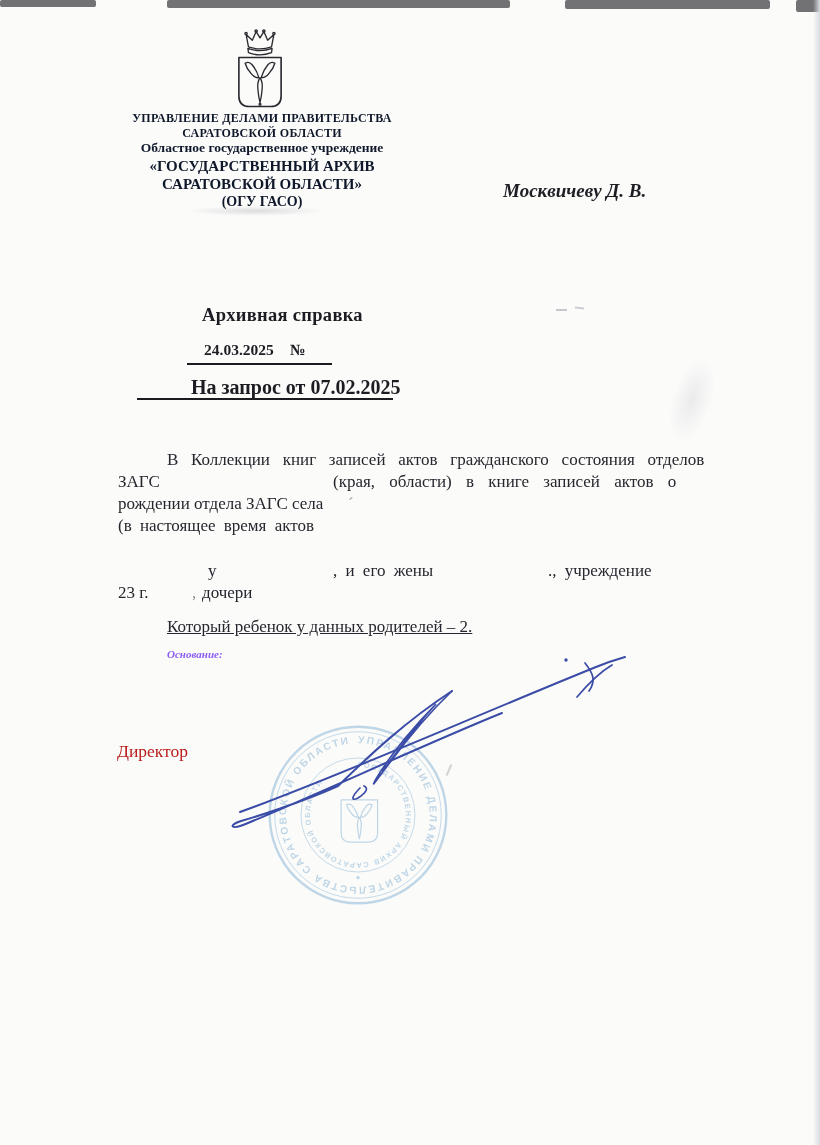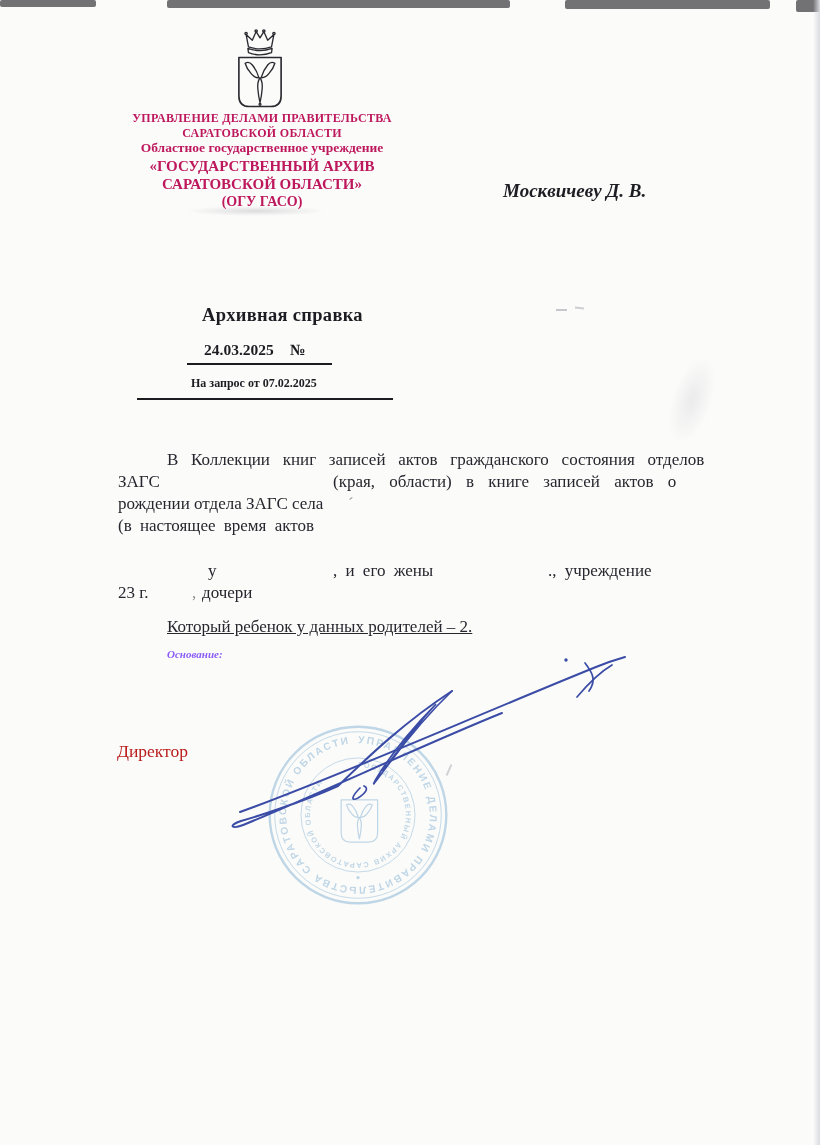--- a/index.html
+++ b/index.html
@@ -15,21 +15,21 @@
   
   .edge-right{
     position:absolute;right:0;top:0;bottom:0;width:7px;
     background:linear-gradient(to right,rgba(247,247,248,0),#d9dbe0);
   }
   .topmark{position:absolute;top:0;background:#5e5e62;border-radius:2px;opacity:.88;}
   .smudge{position:absolute;pointer-events:none;}
   
   .letterhead{
     position:absolute;left:112px;top:111px;width:300px;
-    text-align:center;color:#be185d;font-weight:bold;line-height:1.22;
+    text-align:center;color:#0f172a;font-weight:bold;line-height:1.22;
   }
   .lh-s{font-size:12px;letter-spacing:.3px;}
   .lh-m{font-size:13.5px;margin-top:0;}
   .lh-l{font-size:15px;}
   .lh-g{font-size:14px;}
   .addressee{
     position:absolute;left:503px;top:180px;
     font-size:19px;font-weight:bold;font-style:italic;color:#1d1d24;
   }
   .doc-title{
@@ -37,21 +37,21 @@
     font-size:18.5px;font-weight:bold;color:#1c1c22;letter-spacing:.3px;
   }
   .date-line{
     position:absolute;left:204px;top:341px;
     font-size:15.5px;font-weight:bold;color:#1c1c22;
   }
   .date-line .no{margin-left:16px;}
   .underline{position:absolute;border-bottom:2px solid #1b1b20;}
   .request-line{
     position:absolute;left:191px;top:376px;
-    font-size:12px;font-weight:bold;color:#1c1c22;
+    font-size:20px;font-weight:bold;color:#1c1c22;
   }
   
   .bodyline{
     position:absolute;left:118px;width:636px;height:22px;
     font-size:17px;color:#26262e;white-space:nowrap;
   }
   .seg{position:absolute;top:0;}
   .mark{opacity:.5;}
   .basis{
     position:absolute;left:167px;top:648px;

